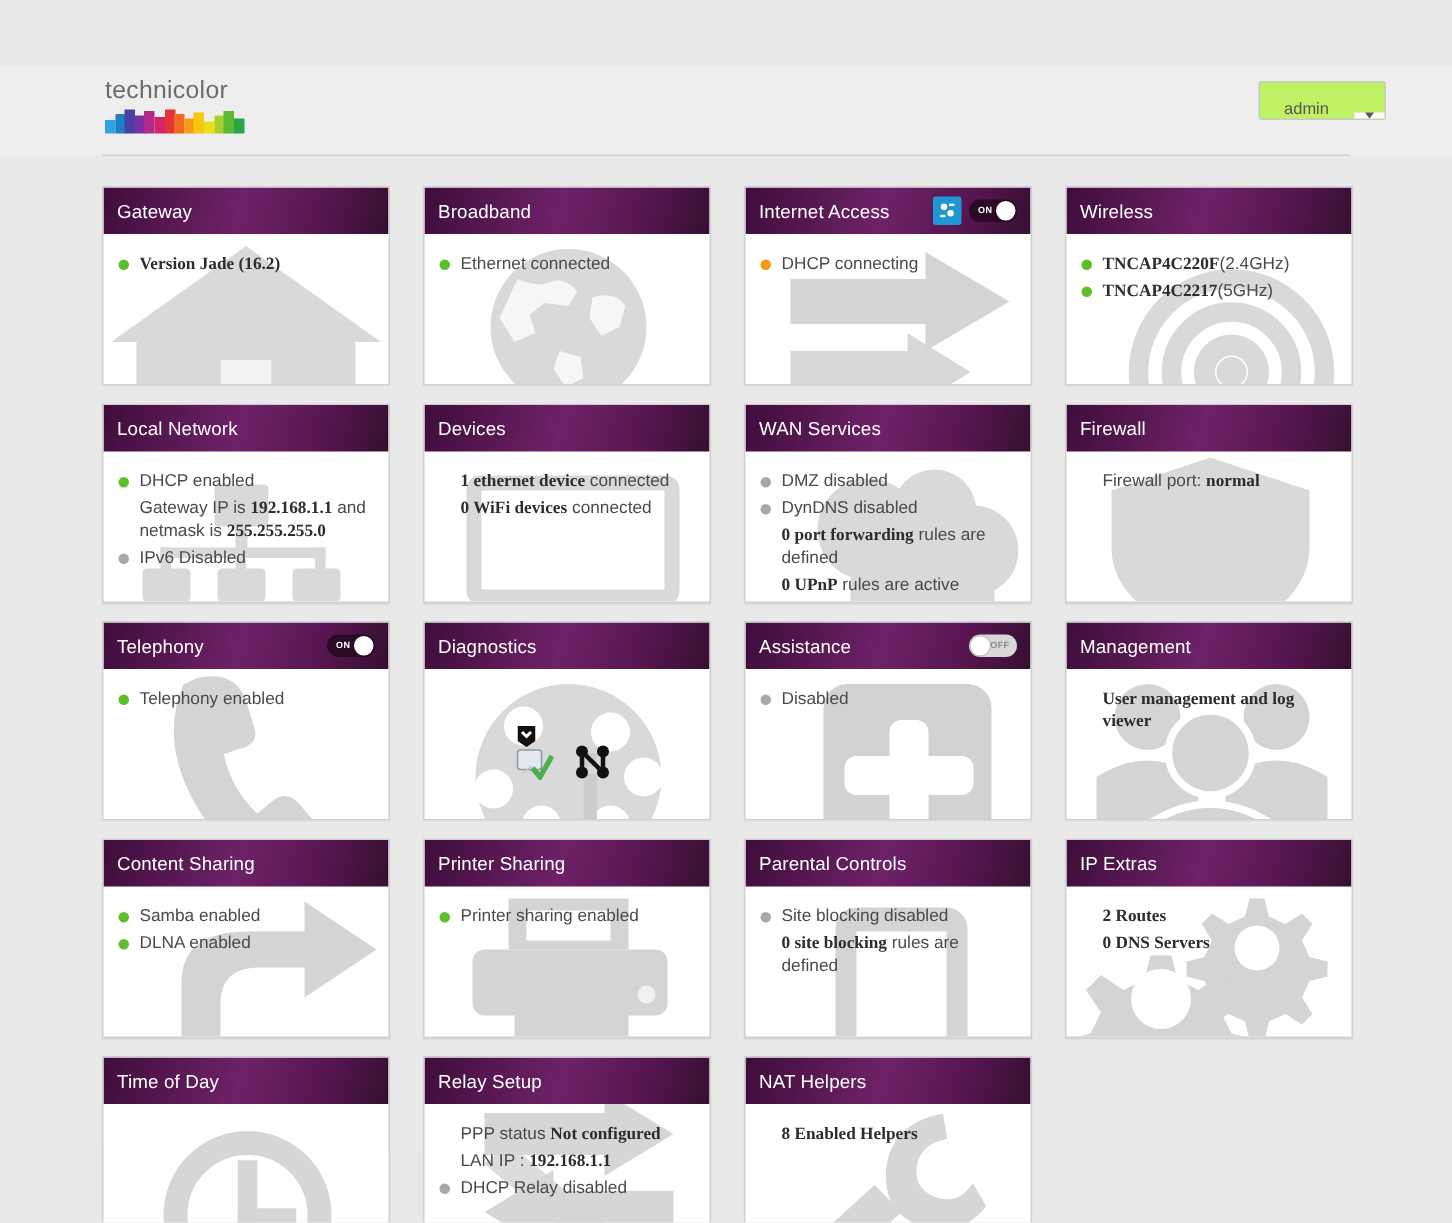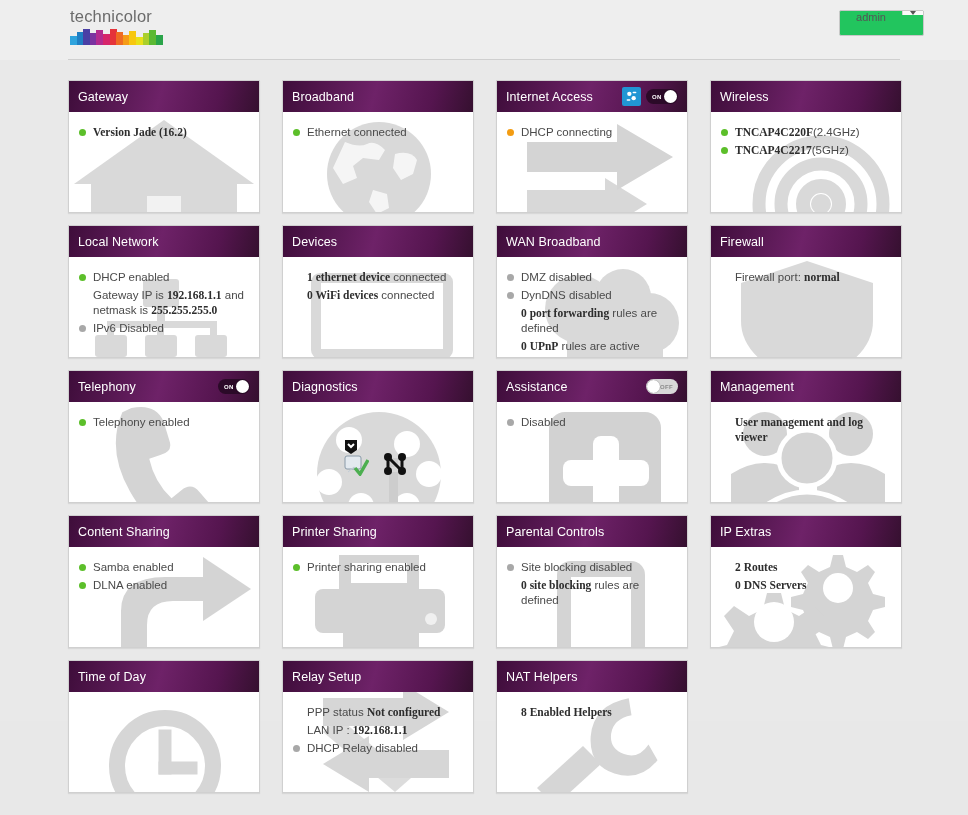--- a/index.html
+++ b/index.html
@@ -2,40 +2,40 @@
 <html><head>
 <meta charset="utf-8">
 <style>
   * { box-sizing: border-box; margin: 0; padding: 0; }
   html, body {
     width: 968px; height: 815px;
     background: #e8e8e8;
     font-family: "Liberation Sans", sans-serif;
     overflow: hidden;
   }
-  #page { position: relative; width: 968px; height: 721px; background: #e9e9e9; }
+  #page { position: relative; width: 968px; height: 721px; background: #e9e9e9; margin-top: 44px; }
 
   
   .header {
     position: absolute; left: 0; top: 0; width: 968px; height: 60px;
     background: #eeeeee;
   }
   .logo-wrap { position: absolute; left: 70px; top: 7px; width: 200px; }
   .logo-text {
     font-size: 16.5px; color: #6b6b6b; letter-spacing: .2px;
     font-family: "Liberation Sans", sans-serif; font-weight: 400;
   }
   .logo-bars { margin-top: 3px; width: 92px; height: 16px; position: relative; }
   .logo-bars i {
     position: absolute; bottom: 0; width: 8px; display: block;
   }
   .user-box {
     position: absolute; right: 44px; top: 10px;
-    height: 26px; display: flex; align-items: flex-start;
-    border: 1px solid #c8c8c8; background: #22c55e; border-radius: 2px;
+    height: 26px; display: flex; align-items: flex-end;
+    border: 1px solid #c8c8c8; background: #bef264; border-radius: 2px;
   }
   .user-name {
     width: 62px; display: flex; align-items: center; justify-content: center;
     font-size: 11px; color: #555;
   }
   .user-caret {
     width: 21px; border-left: 1px solid #d4d4d4;
     display: flex; align-items: center; justify-content: center;
     background: #fafafa;
   }
@@ -318,21 +318,21 @@
               </div>
               <div class="line">
                 <span class="nodot"></span>
                 <span><span class="b">0 WiFi devices</span><span class="txt"> connected</span></span>
               </div>
             </div>
           </div>
         </div>
         <div class="card">
           <div class="card-head">
-            <span class="card-title">WAN Broadband</span>
+            <span class="card-title">WAN Services</span>
           </div>
           <div class="card-body">
             <div class="watermark">
               <svg viewBox="0 0 192 100" width="192" height="100">
                 <g fill="#d9d9d9">
                   <circle cx="82" cy="52" r="34"></circle>
                   <circle cx="126" cy="40" r="28"></circle>
                   <circle cx="152" cy="66" r="30"></circle>
                   <rect x="70" y="60" width="96" height="44"></rect>
                 </g>

